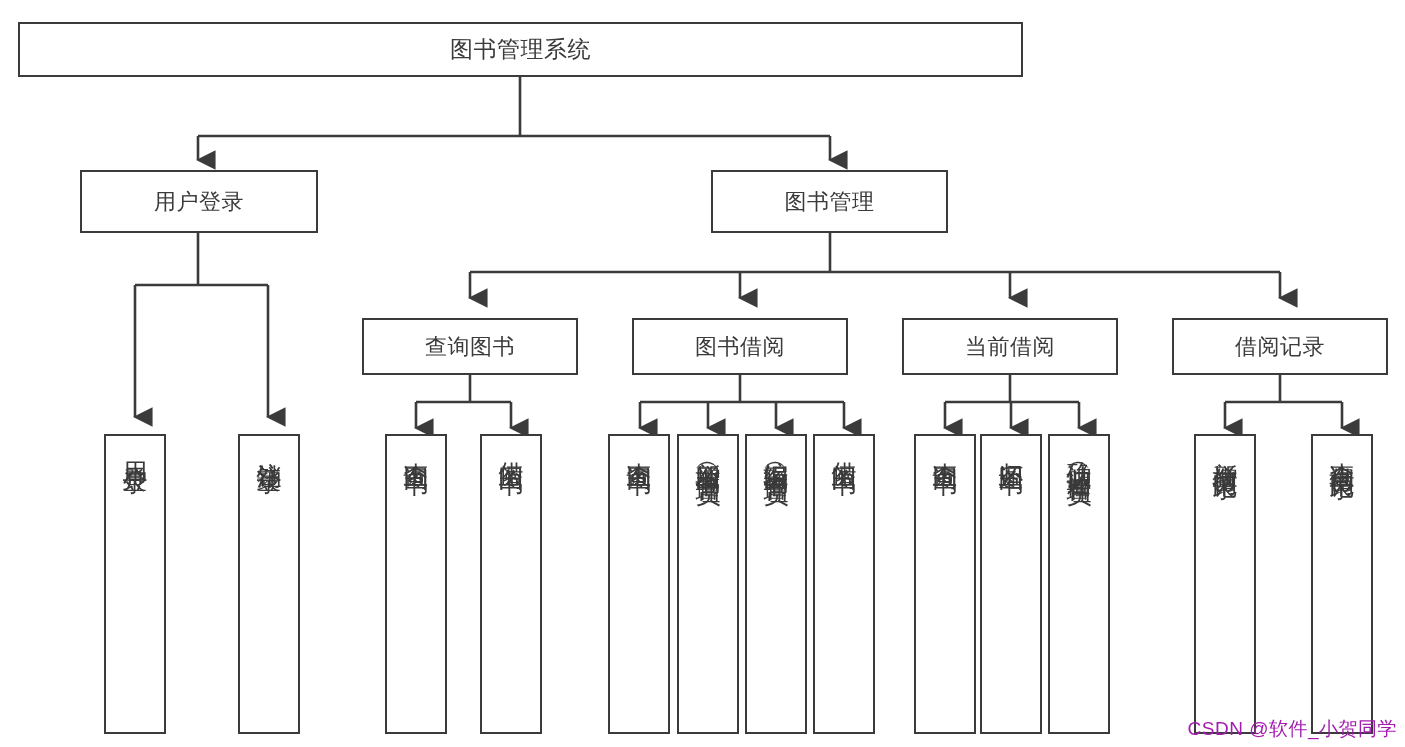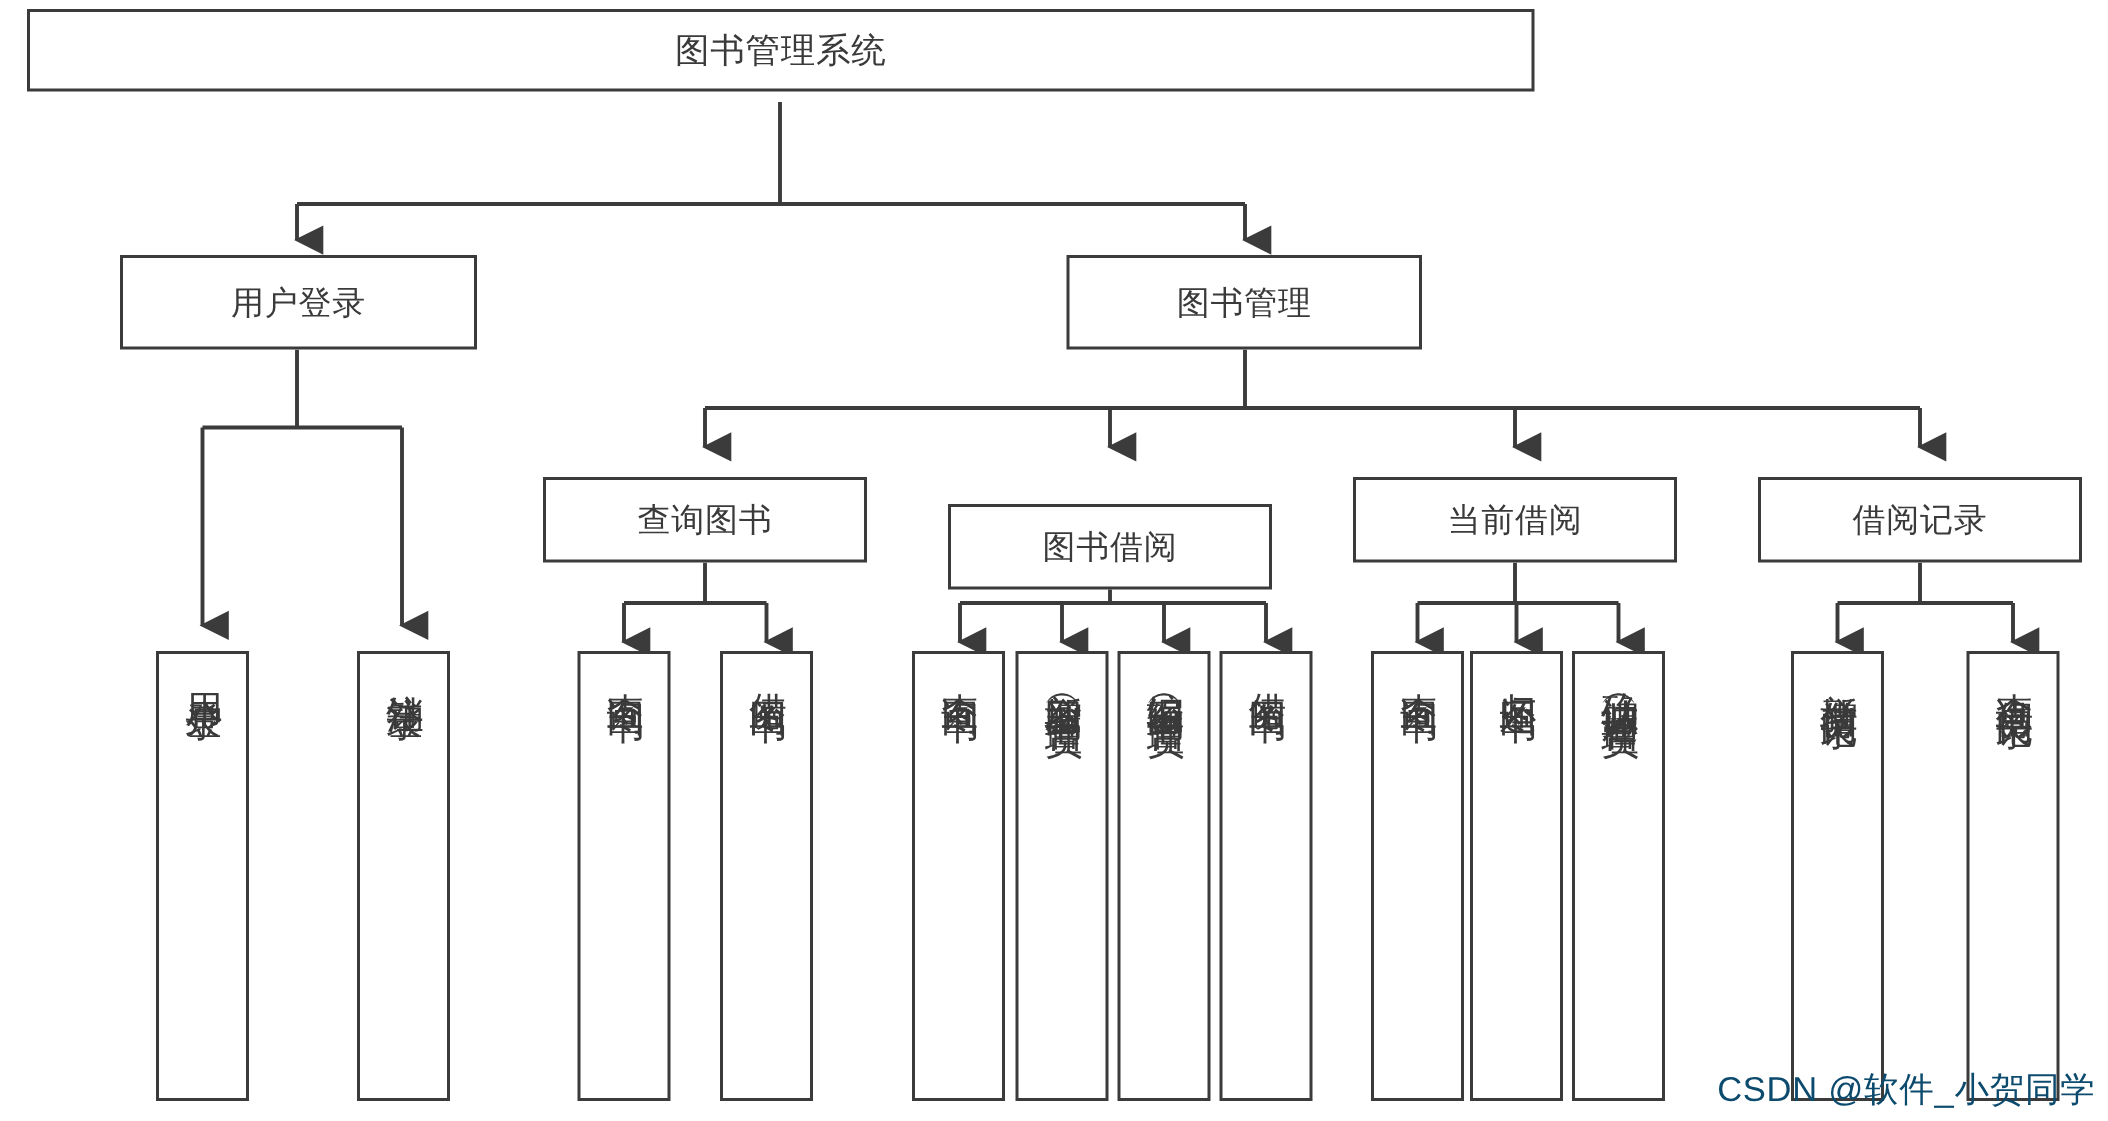--- a/index.html
+++ b/index.html
@@ -62,22 +62,22 @@
     text-orientation: upright;
     font-size: 25px;
     line-height: 1.0;
     letter-spacing: 3px;
     white-space: nowrap;
   }
   .watermark {
     position: absolute;
     right: 8px;
     bottom: 5px;
-    font-size: 23px;
-    color: #0c4a6e;
+    font-size: 19px;
+    color: #a21caf;
     letter-spacing: 0.5px;
     white-space: nowrap;
     user-select: none;
   }
 </style>
 </head>
 <body>
 
 <div id="diagram-root">
 
@@ -124,35 +124,35 @@
       <path d="M 1011 402 L 1011 428" marker-end="url(#arrow)"></path>
       <path d="M 1079 402 L 1079 428" marker-end="url(#arrow)"></path>
 
       <path d="M 1280 375 L 1280 402"></path>
       <path d="M 1225 402 L 1342 402"></path>
       <path d="M 1225 402 L 1225 428" marker-end="url(#arrow)"></path>
       <path d="M 1342 402 L 1342 428" marker-end="url(#arrow)"></path>
     </g>
   </svg>
 
-  <div class="node horiz root" style="left:18px; top:6px; width:1005px; height:55px;">
+  <div class="node horiz root" style="left:18px; top:22px; width:1005px; height:55px;">
     <span class="label">图书管理系统</span>
   </div>
 
   <div class="node horiz" style="left:80px; top:170px; width:238px; height:63px;">
     <span class="label">用户登录</span>
   </div>
   <div class="node horiz" style="left:711px; top:170px; width:237px; height:63px;">
     <span class="label">图书管理</span>
   </div>
 
   <div class="node horiz" style="left:362px; top:318px; width:216px; height:57px;">
     <span class="label">查询图书</span>
   </div>
-  <div class="node horiz" style="left:632px; top:336px; width:216px; height:57px;">
+  <div class="node horiz" style="left:632px; top:318px; width:216px; height:57px;">
     <span class="label">图书借阅</span>
   </div>
   <div class="node horiz" style="left:1172px; top:318px; width:216px; height:57px;">
     <span class="label">借阅记录</span>
   </div>
   <div class="node horiz" style="left:902px; top:318px; width:216px; height:57px;">
     <span class="label">当前借阅</span>
   </div>
 
   <div class="node vert" style="left:104px; top:434px; width:62px; height:300px;">

